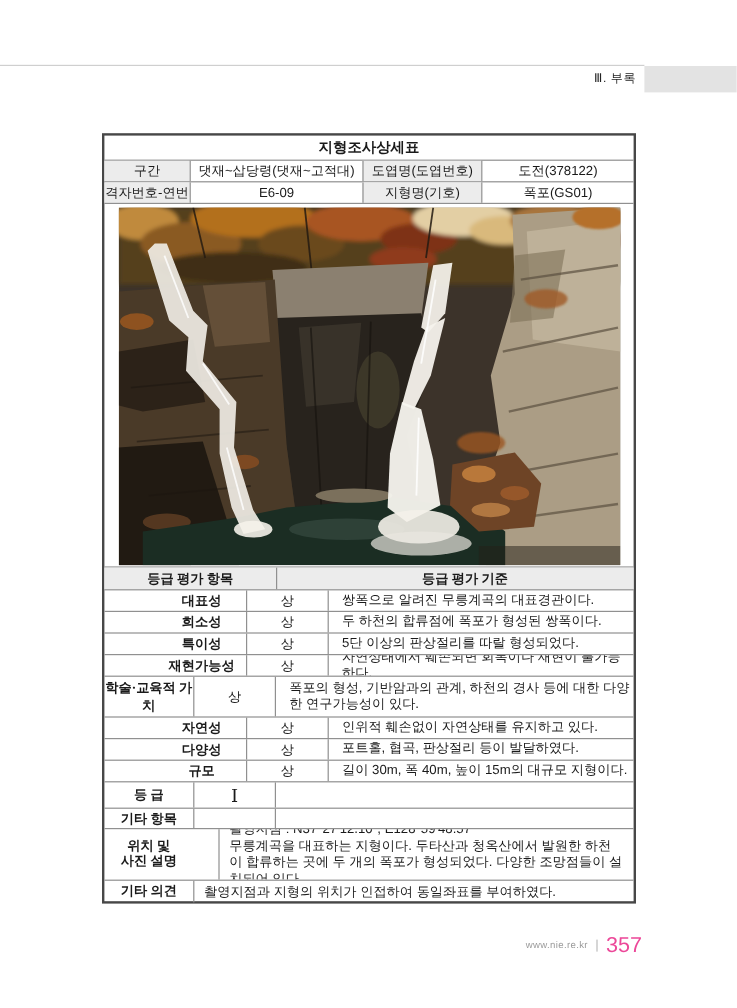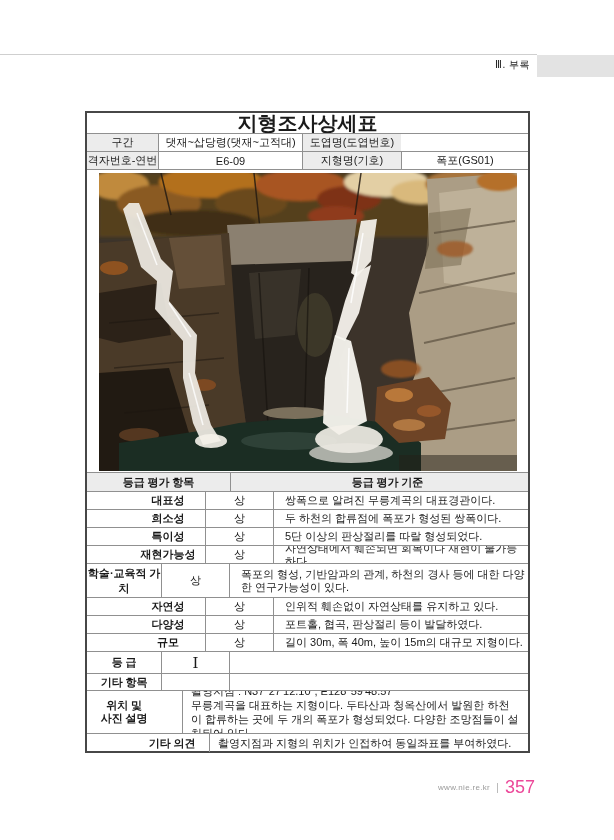--- a/index.html
+++ b/index.html
@@ -19,21 +19,21 @@
   }
   .tr{display:flex;border-top:1px solid #909090;flex:none;}
   .tr:first-child{border-top:none;}
   .td{box-sizing:border-box;border-left:1px solid #909090;display:flex;align-items:center;overflow:hidden;}
   .td:first-child{border-left:none;}
   .ctr{justify-content:center;text-align:center;}
   .bold{font-weight:bold;font-family:Liberation Serif, serif;}
   .gray{background:#ececec;}
 
   .r-title{height:20px;}
-  .r-title .td{width:100%;font-size:20px;font-weight:bold;justify-content:center;text-align:center;}
+  .r-title .td{width:100%;font-size:12px;font-weight:bold;justify-content:center;text-align:center;}
   .r-info{height:17px;}
   .c-il1{width:71px;}
   .c-iv1{width:144px;}
   .c-il2{width:99px;}
   .c-iv2{flex:1;}
   .r-photo{height:302px;justify-content:center;align-items:flex-start;}
   .r-photo svg{margin-top:3px;display:block;}
   .r-evhead{height:18px;}
   .c-span2{width:143px;}
   .c-critH{flex:1;padding-left:16px;}
@@ -41,21 +41,21 @@
   .r-ev2{height:33px;justify-content:space-between;}
   .r-etc{height:16px;}
   .r-grade{height:21px;}
   .c-item{width:74px;}
   .c-grade{width:68px;}
   .c-crit{flex:1;padding-left:11px;line-height:13px;}
   .roman{font-family:"DejaVu Serif","Liberation Serif",serif;font-size:15px;}
   .r-loc{height:42px;}
   .c-loclab{width:74px;flex-direction:column;justify-content:center;line-height:13px;}
   .c-loctxt{flex:1;flex-direction:column;align-items:flex-start;justify-content:center;padding:2px 8px;line-height:14px;margin-left:21px;}
-  .r-op{height:18px;padding-left:48px;}
+  .r-op{height:18px;}
   .c-optxt{flex:1;padding-left:8px;}
 
   .footer{position:absolute;top:777px;right:79px;display:flex;align-items:center;}
   .footer .site{font-size:8px;color:#9a9a9a;letter-spacing:.3px;}
   .footer .fsep{width:1px;height:10px;background:#bbbbbb;margin:0 7px;}
   .footer .pagenum{font-size:18px;color:#ec4899;}
 </style>
 </head>
 <body>
 
@@ -66,20 +66,21 @@
 <div class="doc-table">
 
   <div class="tr r-title">
     <div class="td">지형조사상세표</div>
   </div>
 
   <div class="tr r-info">
     <div class="td ctr gray c-il1">구간</div>
     <div class="td ctr c-iv1">댓재~삽당령(댓재~고적대)</div>
     <div class="td ctr gray c-il2">도엽명(도엽번호)</div>
+    <div class="td ctr c-iv2">도전(378122)</div>
   </div>
   <div class="tr r-info">
     <div class="td ctr gray c-il1">격자번호-연번</div>
     <div class="td ctr c-iv1">E6-09</div>
     <div class="td ctr gray c-il2">지형명(기호)</div>
     <div class="td ctr c-iv2">폭포(GS01)</div>
   </div>
 
   <div class="tr r-photo">
     <svg viewBox="0 0 418 298" width="418" height="298" xmlns="http://www.w3.org/2000/svg">

